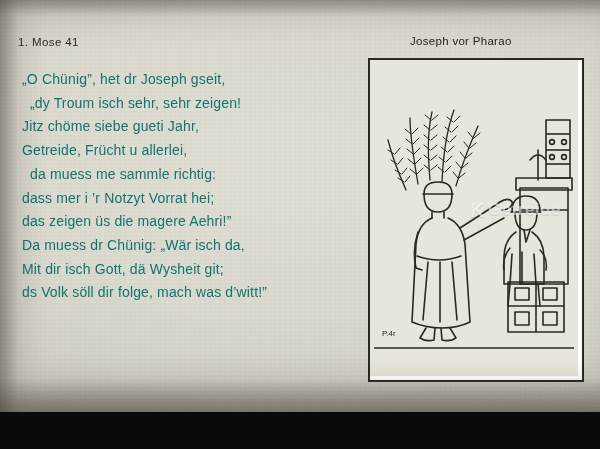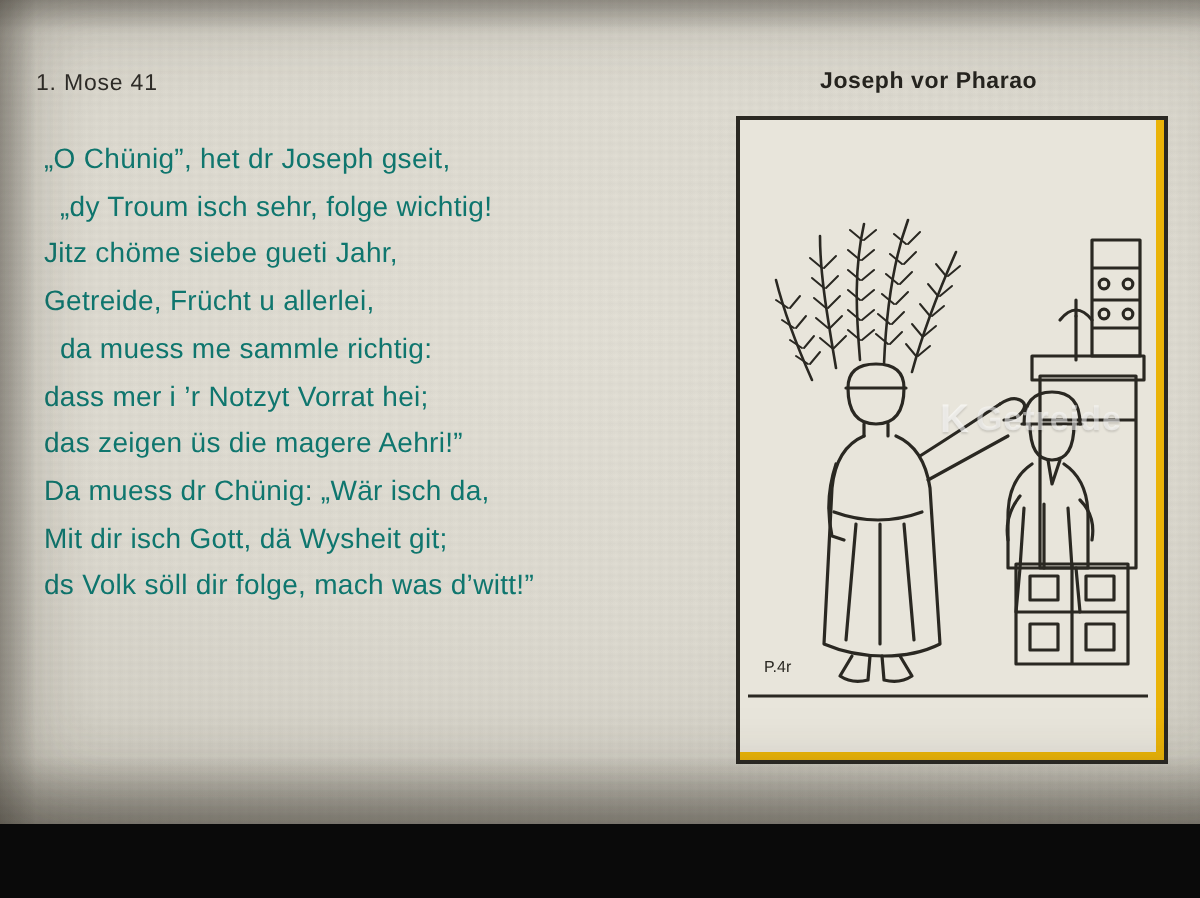--- a/index.html
+++ b/index.html
@@ -73,21 +73,21 @@
     font-size: 11.5px;
     letter-spacing: 0.4px;
     color: #2e2c28;
   }
 
   #illustration-title {
     position: absolute;
     left: 410px;
     top: 35px;
     font-size: 11.5px;
-    font-weight: bold;
+    font-weight: normal;
     letter-spacing: 0.3px;
     color: #26241f;
   }
 
   #poem {
     position: absolute;
     left: 22px;
     top: 68px;
     width: 330px;
     color: #0f766e;
@@ -103,21 +103,21 @@
   }
 
   
   #illustration {
     position: absolute;
     left: 368px;
     top: 58px;
     width: 212px;
     height: 320px;
     border: 2px solid #2a2822;
-    background: #eab308;
+    background: #ffffff;
     overflow: hidden;
   }
   #illustration svg {
     display: block;
   }
 
   
   #watermark {
     position: absolute;
     left: 470px;
@@ -150,21 +150,21 @@
 <div id="page">
   <div id="paper"></div>
   <div id="grain"></div>
 
   <div id="chapter-ref">1. Mose 41</div>
 
   <div id="illustration-title">Joseph vor Pharao</div>
 
   <div id="poem">
     <div class="line">„O Chünig”, het dr Joseph gseit,</div>
-    <div class="line indent">„dy Troum isch sehr, folge wichtig!</div>
+    <div class="line indent">„dy Troum isch sehr, sehr zeigen!</div>
     <div class="line">Jitz chöme siebe gueti Jahr,</div>
     <div class="line">Getreide, Frücht u allerlei,</div>
     <div class="line indent">da muess me sammle richtig:</div>
     <div class="line">dass mer i ’r Notzyt Vorrat hei;</div>
     <div class="line">das zeigen üs die magere Aehri!”</div>
     <div class="line">Da muess dr Chünig: „Wär isch da,</div>
     <div class="line">Mit dir isch Gott, dä Wysheit git;</div>
     <div class="line">ds Volk söll dir folge, mach was d’witt!”</div>
   </div>
 

